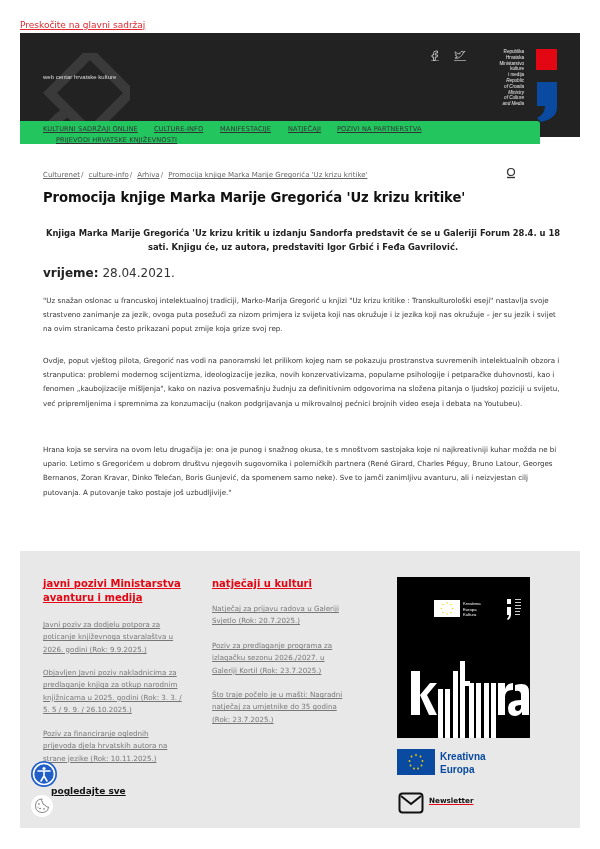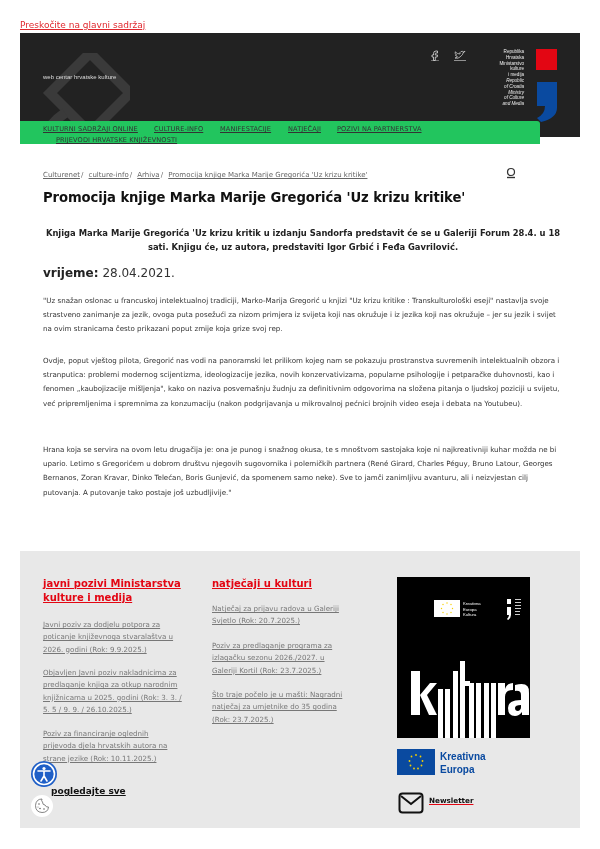--- a/index.html
+++ b/index.html
@@ -105,21 +105,21 @@
 <h1>Promocija knjige Marka Marije Gregorića 'Uz krizu kritike'</h1>
 <p class="lead">Knjiga Marka Marije Gregorića 'Uz krizu kritik u izdanju Sandorfa predstavit će se u Galeriji Forum 28.4. u 18 sati. Knjigu će, uz autora, predstaviti Igor Grbić i Feđa Gavrilović.</p>
 <div class="meta"><b>vrijeme:</b> <span>28.04.2021.</span></div>
 
 <p class="para" style="top:294px;">"Uz snažan oslonac u francuskoj intelektualnoj tradiciji, Marko-Marija Gregorić u knjizi "Uz krizu kritike : Transkulturološki eseji" nastavlja svoje strastveno zanimanje za jezik, ovoga puta posežući za nizom primjera iz svijeta koji nas okružuje i iz jezika koji nas okružuje – jer su jezik i svijet na ovim stranicama često prikazani poput zmije koja grize svoj rep.</p>
 <p class="para" style="top:354px;">Ovdje, poput vještog pilota, Gregorić nas vodi na panoramski let prilikom kojeg nam se pokazuju prostranstva suvremenih intelektualnih obzora i stranputica: problemi modernog scijentizma, ideologizacije jezika, novih konzervativizama, popularne psihologije i petparačke duhovnosti, kao i fenomen „kaubojizacije mišljenja", kako on naziva posvemašnju žudnju za definitivnim odgovorima na složena pitanja o ljudskoj poziciji u svijetu, već pripremljenima i spremnima za konzumaciju (nakon podgrijavanja u mikrovalnoj pećnici brojnih video eseja i debata na Youtubeu).</p>
 <p class="para" style="top:443px;">Hrana koja se servira na ovom letu drugačija je: ona je punog i snažnog okusa, te s mnoštvom sastojaka koje ni najkreativniji kuhar možda ne bi upario. Letimo s Gregorićem u dobrom društvu njegovih sugovornika i polemičkih partnera (René Girard, Charles Péguy, Bruno Latour, Georges Bernanos, Zoran Kravar, Dinko Telećan, Boris Gunjević, da spomenem samo neke). Sve to jamči zanimljivu avanturu, ali i neizvjestan cilj putovanja. A putovanje tako postaje još uzbudljivije."</p>
 
 <div class="footer"></div>
 
-<a class="col-title" style="left:43px; top:577px; width:140px;" href="#">javni pozivi Ministarstva kulture i medija</a>
+<a class="col-title" style="left:43px; top:577px; width:140px;" href="#">javni pozivi Ministarstva avanturu i medija</a>
 <a class="col-link" style="left:43px; top:619px; width:140px;" href="#">Javni poziv za dodjelu potpora za poticanje književnoga stvaralaštva u 2026. godini (Rok: 9.9.2025.)</a>
 <a class="col-link" style="left:43px; top:667px; width:140px;" href="#">Objavljen Javni poziv nakladnicima za predlaganje knjiga za otkup narodnim knjižnicama u 2025. godini (Rok: 3. 3. / 5. 5 / 9. 9. / 26.10.2025.)</a>
 <a class="col-link" style="left:43px; top:728px; width:140px;" href="#">Poziv za financiranje oglednih prijevoda djela hrvatskih autora na strane jezike (Rok: 10.11.2025.)</a>
 <a class="see-all" href="#">pogledajte sve</a>
 
 <a class="col-title" style="left:212px; top:577px; width:150px;" href="#">natječaji u kulturi</a>
 <a class="col-link" style="left:212px; top:603px; width:135px;" href="#">Natječaj za prijavu radova u Galeriji Svjetlo (Rok: 20.7.2025.)</a>
 <a class="col-link" style="left:212px; top:640px; width:135px;" href="#">Poziv za predlaganje programa za izlagačku sezonu 2026./2027. u Galeriji Kortil (Rok: 23.7.2025.)</a>
 <a class="col-link" style="left:212px; top:689px; width:135px;" href="#">Što traje počelo je u mašti: Nagradni natječaj za umjetnike do 35 godina (Rok: 23.7.2025.)</a>
 

